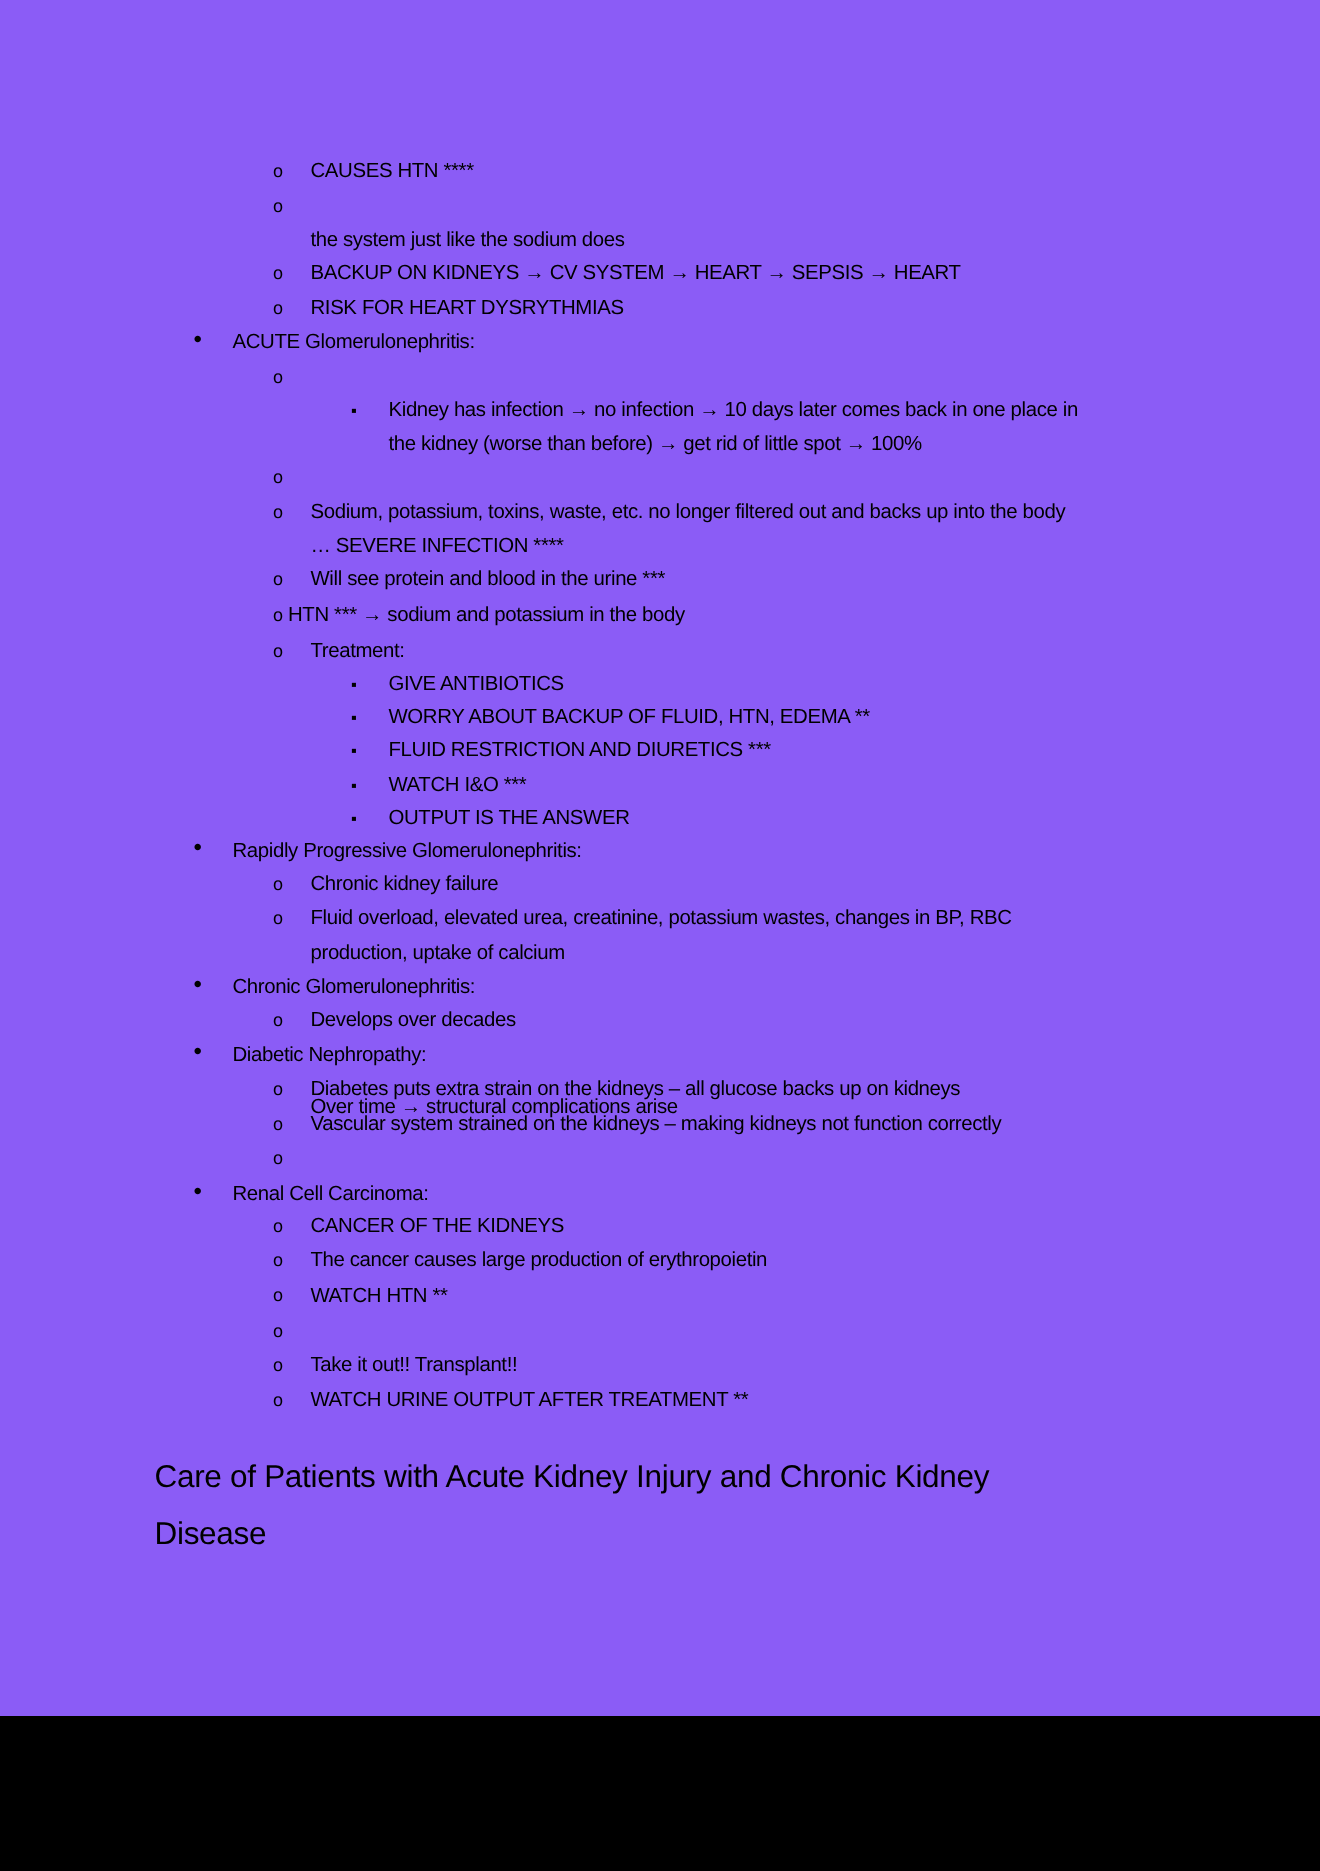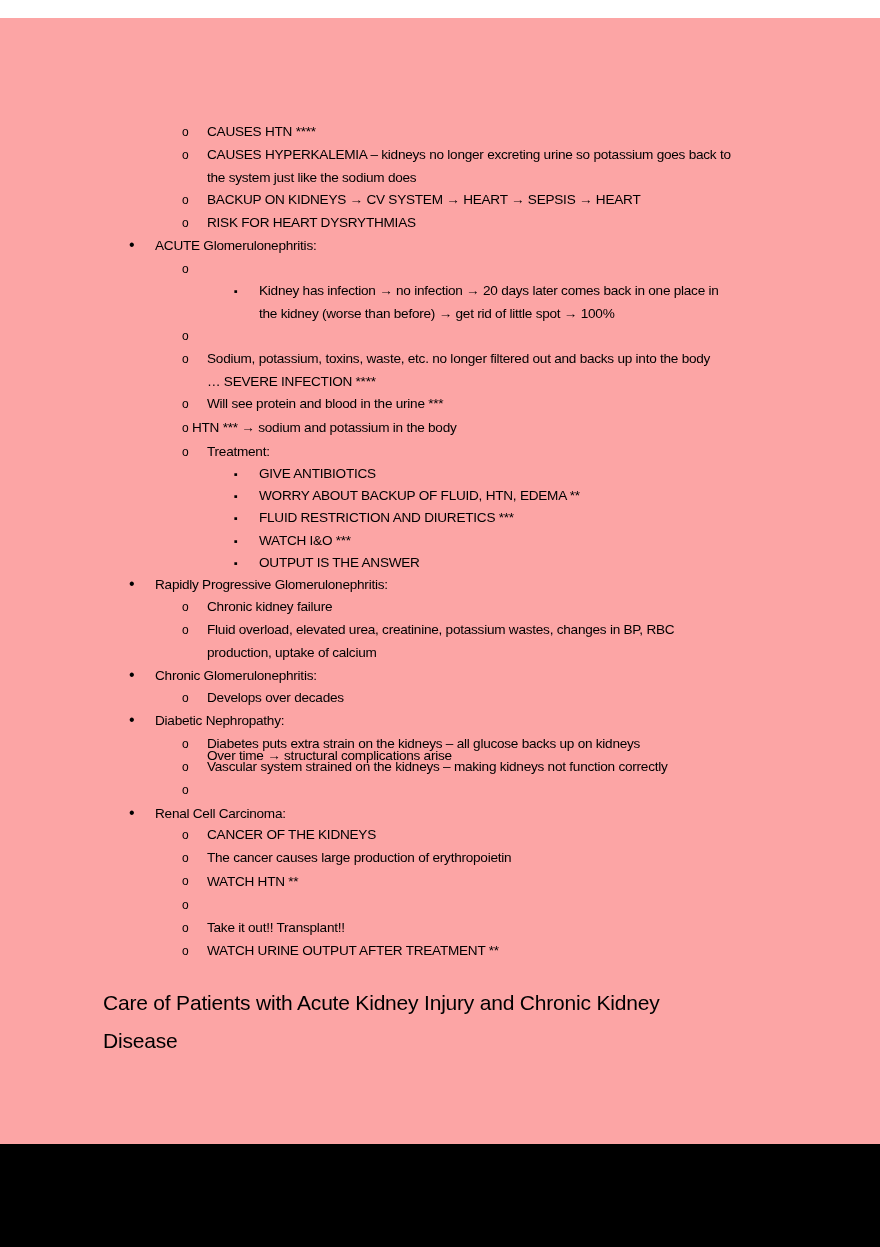--- a/index.html
+++ b/index.html
@@ -1,20 +1,20 @@
 <!DOCTYPE html>
 <html><head>
 <meta charset="utf-8">
 <style>
   html, body { margin: 0; padding: 0; }
   body {
     width: 880px; height: 1247px; background: #ffffff; position: relative; overflow: hidden;
     font-family: "Liberation Sans", "DejaVu Sans", sans-serif; color: #000;
   }
-  .page { position: absolute; left: 0; top: 0; width: 880px; height: 1144px; background: #fca5a5; margin-top: 18px; }
+  .page { position: absolute; left: 0; top: 0; width: 880px; height: 1144px; background: #8b5cf6; }
   .line {
     position: absolute; font-size: 13.6px; line-height: 18px; white-space: nowrap;
     letter-spacing: -0.25px;
   }
   .mk { position: absolute; font-size: 13px; line-height: 18px; }
   .mk-disc::before { content: "\2022"; font-size: 16px; }
   .mk-circle::before { content: "o"; font-size: 12px; }
   .mk-square::before { content: "\25AA"; font-size: 11px; }
   .heading {
     position: absolute; font-size: 21px; line-height: 26px; white-space: nowrap; letter-spacing: -0.2px;
@@ -23,36 +23,35 @@
 </style>
 </head>
 <body>
 
 <div class="page">
 
   <span class="mk mk-circle" style="left:182px;top:105px"></span>
   <span class="line" style="left:207px;top:105px">CAUSES HTN ****</span>
 
   <span class="mk mk-circle" style="left:182px;top:128px"></span>
-  <span class="line" style="left:207px;top:128px">CAUSES HYPERKALEMIA – kidneys no longer excreting urine so potassium goes back to</span>
   <span class="line" style="left:207px;top:151px">the system just like the sodium does</span>
 
   <span class="mk mk-circle" style="left:182px;top:173px"></span>
   <span class="line" style="left:207px;top:173px">BACKUP ON KIDNEYS → CV SYSTEM → HEART → SEPSIS → HEART</span>
 
   <span class="mk mk-circle" style="left:182px;top:196px"></span>
   <span class="line" style="left:207px;top:196px">RISK FOR HEART DYSRYTHMIAS</span>
 
   <span class="mk mk-disc" style="left:129px;top:218px"></span>
   <span class="line" style="left:155px;top:219px">ACUTE Glomerulonephritis:</span>
 
   <span class="mk mk-circle" style="left:182px;top:242px"></span>
 
   <span class="mk mk-square" style="left:234px;top:264px"></span>
-  <span class="line" style="left:259px;top:264px">Kidney has infection → no infection → 20 days later comes back in one place in</span>
+  <span class="line" style="left:259px;top:264px">Kidney has infection → no infection → 10 days later comes back in one place in</span>
   <span class="line" style="left:259px;top:287px">the kidney (worse than before) → get rid of little spot → 100%</span>
 
   <span class="mk mk-circle" style="left:182px;top:309px"></span>
 
   <span class="mk mk-circle" style="left:182px;top:332px"></span>
   <span class="line" style="left:207px;top:332px">Sodium, potassium, toxins, waste, etc. no longer filtered out and backs up into the body</span>
   <span class="line" style="left:207px;top:355px">… SEVERE INFECTION ****</span>
 
   <span class="mk mk-circle" style="left:182px;top:377px"></span>
   <span class="line" style="left:207px;top:377px">Will see protein and blood in the urine ***</span>

